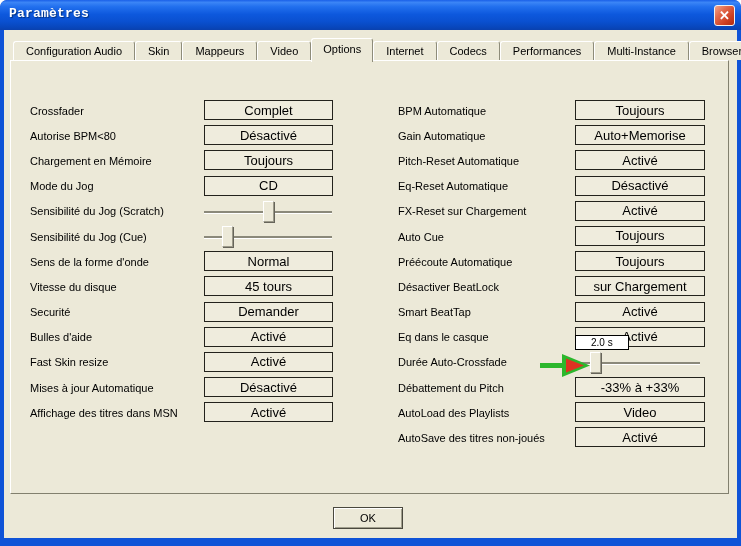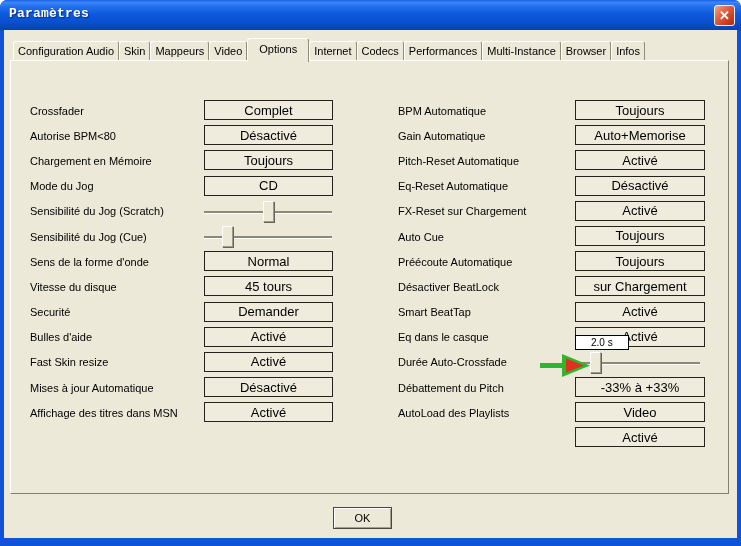--- a/index.html
+++ b/index.html
@@ -11,21 +11,21 @@
     background:linear-gradient(180deg,#1a60e8 0%,#3b85f6 8%,#2270ee 22%,#0d58dd 48%,#0a50d0 72%,#0847bd 90%,#0a41ae 100%); }
   .titletext { position:absolute; left:9px; top:6px; color:#fff; font-weight:bold;
     font-size:13px; text-shadow:1px 1px 1px #00307f; letter-spacing:.2px;font-family:Liberation Mono, monospace; }
   .closebtn { position:absolute; left:714px; top:5px; width:21px; height:21px;
     border:1px solid #f2f2f2; border-radius:3px; cursor:pointer;
     background:linear-gradient(135deg,#f5a58a 0%,#e2684a 35%,#cd3f22 70%,#b02c10 100%);
     color:#fff; font-size:13px; font-weight:bold; text-align:center; line-height:19px; }
   .clientbg { position:absolute; left:4px; top:30px; width:733px; height:508px; background:#ece9d8; }
 
   .tabs { position:absolute; left:13px; top:38px; height:22px; display:flex; align-items:flex-end; z-index:2; }
-  .tab { height:19px; padding:0 4px; line-height:18px; font-size:11px; color:#000;
+  .tab { height:19px; padding:0 12px; line-height:18px; font-size:11px; color:#000;
     background:#ece9d8; border:1px solid #8e8c7a; border-bottom:none;
     border-top-color:#fff; border-left-color:#fff; border-radius:3px 3px 0 0;
     white-space:nowrap; cursor:pointer; }
   .tab.active { height:24px; line-height:21px; margin-bottom:-2px; padding:0 11px;
     position:relative; z-index:3; }
 
   .page { position:absolute; left:10px; top:60px; width:719px; height:434px; background:#ece9d8;
     border:1px solid; border-color:#ffffff #82806e #82806e #ffffff; z-index:1; }
 
   .col { position:absolute; top:98px; z-index:2; }
@@ -46,21 +46,21 @@
   .col-right .track { left:198px; width:122px; }
   .thumb { position:absolute; top:-10px; width:11px; height:21px; background:#ece9d8;
     border:1px solid #9c9a8a; border-top-color:#fff; border-left-color:#fff;
     box-shadow:1px 1px 0 #66645a; cursor:pointer; }
 
   .tooltip { position:absolute; left:575px; top:335px; min-width:32px; height:15px;
     background:#ffffff; border:1px solid #000; font-size:10px; line-height:13px;
     padding:0 15px; z-index:6; color:#000; }
   .arrow { position:absolute; left:534px; top:352px; z-index:7; }
 
-  .okbtn { position:absolute; left:333px; top:507px; width:59px; height:22px;
+  .okbtn { position:absolute; left:333px; top:507px; width:70px; height:22px;
     background:#ece9d8; border:1px solid #4a483e; font-size:11px; color:#000;
     font-family:"Liberation Sans", sans-serif; cursor:pointer;
     box-shadow:inset 1px 1px 0 #ffffff, inset -1px -1px 0 #a19f8d; z-index:3; }
 </style>
 </head>
 <body>
 
 <div class="window">
   <div class="titlebar">
     <span class="titletext">Paramètres</span>
@@ -194,20 +194,21 @@
     </div>
     <div class="row">
       <span class="lbl">Débattement du Pitch</span>
       <div class="setbtn">-33% à +33%</div>
     </div>
     <div class="row">
       <span class="lbl">AutoLoad des Playlists</span>
       <div class="setbtn">Video</div>
     </div>
     <div class="row">
+      <span class="lbl">AutoSave des titres non-joués</span>
       <div class="setbtn">Activé</div>
     </div>
   </div>
 
   <div class="tooltip">2.0 s</div>
 
   <svg class="arrow" width="60" height="26" viewBox="0 0 60 26">
     <rect x="6" y="11" width="27" height="5" fill="#2cb72c"></rect>
     <polygon points="28,2 56,13.5 28,25" fill="#2cb72c"></polygon>
     <polygon points="32,6.5 50,13.5 32,20.5" fill="#dd3222"></polygon>

